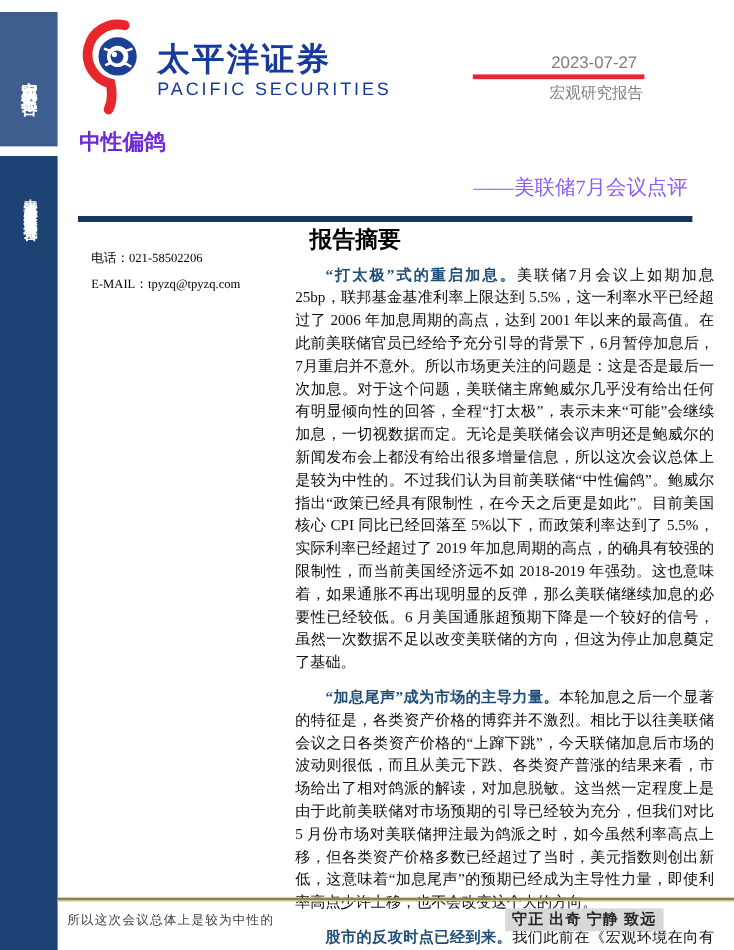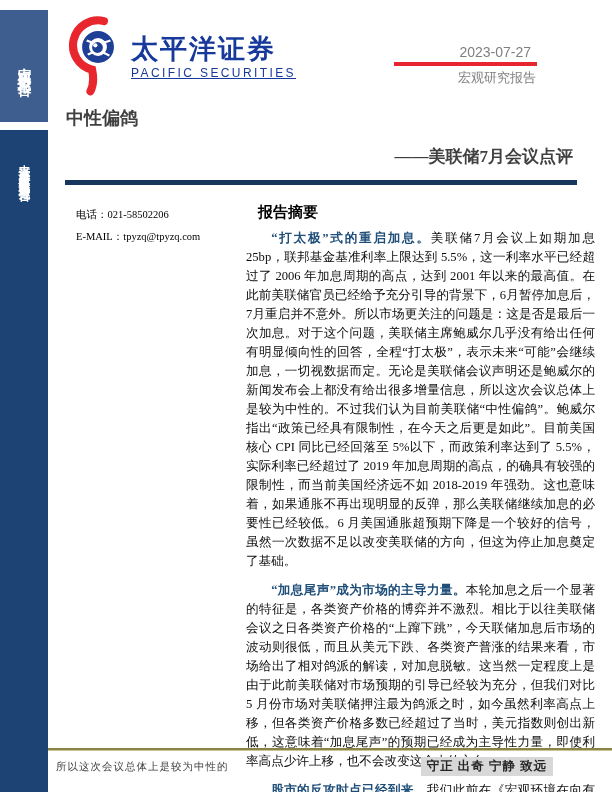--- a/index.html
+++ b/index.html
@@ -15,43 +15,43 @@
          font-family:"Liberation Serif","DejaVu Serif",serif;}
   .side-top .vtext{font-size:13.5px;letter-spacing:3px;}
   .side-bottom .vtext{font-size:11.5px;letter-spacing:1.5px;}
 
   
   .logo-row{position:absolute;left:64px;top:12px;display:flex;}
   .logo-icon{width:54px;height:84px;}
   .logo-text{margin-left:13px;padding-top:24px;}
   .logo-cn{font-family:"Liberation Sans","DejaVu Sans",sans-serif;font-weight:bold;
            font-size:27px;color:#16399b;letter-spacing:2px;line-height:1;}
-  .logo-en{font-family:"Liberation Sans","DejaVu Sans",sans-serif;font-size:12px;
-           color:#16399b;letter-spacing:2.4px;margin-top:3px;text-decoration:underline;}
+  .logo-en{font-family:"Liberation Sans","DejaVu Sans",sans-serif;font-size:15px;
+           color:#16399b;letter-spacing:2.4px;margin-top:3px;}
 
   
   .header-right{position:absolute;right:75px;top:44px;width:143px;
                 font-family:"Liberation Sans","DejaVu Sans",sans-serif;}
   .hdr-date{font-size:14px;color:#7f7f7f;text-align:right;padding-right:6px;}
   .hdr-redline{width:143px;height:4px;background:#e8262d;margin-top:2px;}
   .hdr-type{font-size:13px;color:#7f7f7f;text-align:right;padding-right:1px;margin-top:3px;}
 
   
-  .doc-title{position:absolute;left:66px;top:106px;font-size:18px;font-weight:bold;color:#404040;}
-  .doc-subtitle{position:absolute;right:39px;top:145px;font-size:17px;font-weight:bold;color:#404040;}
+  .doc-title{position:absolute;left:66px;top:106px;font-size:18px;font-weight:bold;color:#6d28d9;}
+  .doc-subtitle{position:absolute;right:39px;top:145px;font-size:17px;font-weight:normal;color:#8b5cf6;}
   .title-divider{position:absolute;left:65px;top:180px;width:512px;height:4.5px;background:#17365d;}
 
   
   .analyst{position:absolute;left:76px;top:208px;width:170px;color:#000;}
   .analyst .row{font-size:10.5px;margin-bottom:8px;}
   .analyst .row.name{font-size:11.5px;font-weight:bold;margin-bottom:9px;}
 
   
   .summary{position:absolute;left:246px;top:187px;width:349px;color:#0d0d0d;}
-  .summary h2{font-size:15px;font-weight:bold;margin:16px 0 7px 12px;color:#000;}
+  .summary h2{font-size:19px;font-weight:bold;margin:0 0 7px 12px;color:#000;}
   .summary p{font-size:12.6px;line-height:19px;text-align:justify;text-indent:2em;
              margin:0 0 10px 0;}
   .lead{font-weight:bold;color:#1f4e79;margin-top:36px;}
 
   
   .footer-line{position:absolute;left:48px;top:748px;width:564px;height:2px;
                background:#8a8446;border-bottom:1.5px solid #c9c59c;}
   .disclaimer{position:absolute;left:56px;top:760px;font-size:10.5px;color:#404040;
               letter-spacing:1px;}
   .motto{position:absolute;right:59px;top:757px;font-size:12.5px;color:#262626;

